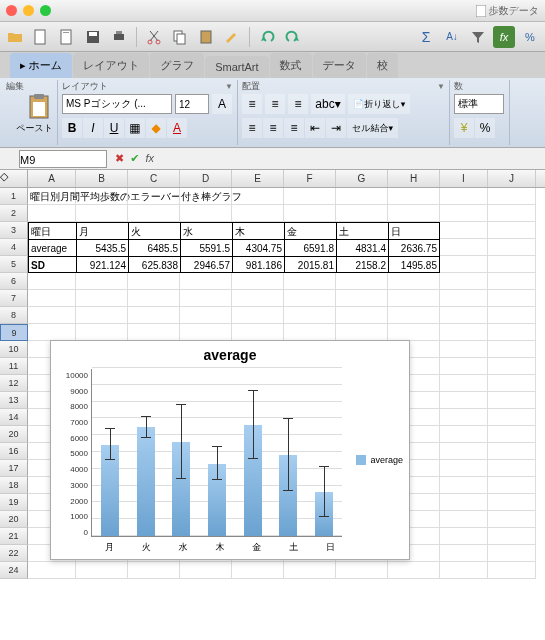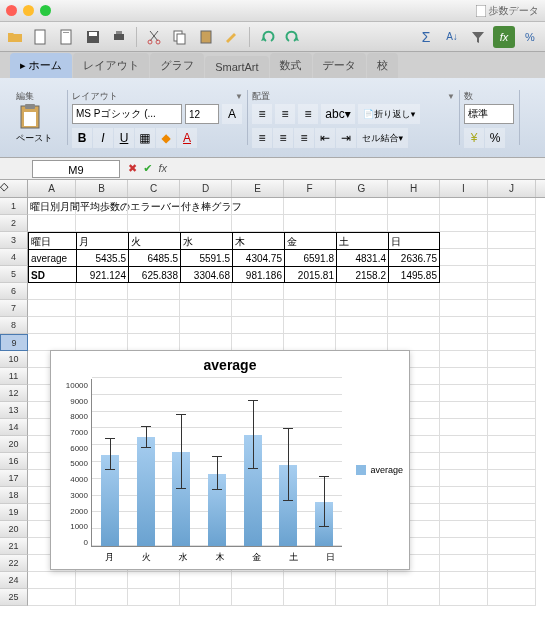--- a/index.html
+++ b/index.html
@@ -8,32 +8,32 @@
 .dots{display:flex;gap:6px}
 .dot{width:11px;height:11px;border-radius:50%}
 .title-doc{position:absolute;right:6px;font-size:10px;color:#666;display:flex;align-items:center;gap:3px}
 .toolbar{height:30px;background:linear-gradient(#f0f0f0,#d8d8d8);border-bottom:1px solid #aaa;display:flex;align-items:center;padding:0 4px;gap:4px}
 .tbtn{width:22px;height:22px;display:flex;align-items:center;justify-content:center;border-radius:3px}
 .tbtn svg{width:16px;height:16px}
 .sep{width:1px;height:20px;background:#bbb;margin:0 2px}
 .ribbon-tabs{height:26px;background:#d0d0d0;display:flex;align-items:flex-end;padding-left:10px;gap:1px}
 .rtab{padding:5px 10px;font-size:11px;background:#c9c9c9;border-radius:4px 4px 0 0;color:#444}
 .rtab.active{background:#b3c9e8;color:#000}
-.ribbon{height:80px;background:linear-gradient(#e3eaf3,#cdd8e6);border-bottom:1px solid #aaa;display:flex;padding:12px}
+.ribbon{height:70px;background:linear-gradient(#e3eaf3,#cdd8e6);border-bottom:1px solid #aaa;display:flex;padding:2px}
 .rgroup{display:flex;flex-direction:column;border-right:1px solid #b0bbcc;padding:0 4px;position:relative}
 .rgroup-label{font-size:9px;color:#555;text-align:left;position:absolute;top:0;left:4px}
 .rgroup-dd{font-size:8px;color:#777;position:absolute;top:2px;right:4px}
 .font-row{display:flex;gap:3px;align-items:center;margin-top:14px}
 .font-select{height:20px;background:#fff;border:1px solid #999;font-size:10px;padding:0 3px}
 .btn-row{display:flex;gap:1px;margin-top:4px}
 .fbtn{width:20px;height:20px;display:flex;align-items:center;justify-content:center;background:rgba(255,255,255,0.3);border:1px solid transparent;font-size:12px}
-.paste-block{display:flex;flex-direction:column;align-items:flex-start;gap:2px;margin-top:14px}
+.paste-block{display:flex;flex-direction:column;align-items:flex-end;gap:2px;margin-top:14px}
 .paste-icon{width:28px;height:26px}
 .cellref{height:22px;background:#f0f0f0;display:flex;align-items:center;border-bottom:1px solid #aaa}
-.cellname{width:88px;height:18px;background:#fff;border:1px solid #999;margin-left:32px;text-align:center;font-size:11px;line-height:18px}
+.cellname{width:88px;height:18px;background:#fff;border:1px solid #999;margin-left:19px;text-align:left;font-size:11px;line-height:18px}
 .fxicons{display:flex;gap:6px;margin-left:8px}
 .grid{background:#fff;position:relative;height:470px;overflow:hidden}
 .colheads{display:flex;height:18px;background:linear-gradient(#f8f8f8,#e0e0e0);border-bottom:1px solid #aaa}
 .rownum-head{width:28px;border-right:1px solid #aaa}
 .ch{border-right:1px solid #ccc;text-align:center;font-size:10px;line-height:18px;color:#333}
 .row{display:flex;height:17px}
 .rn{width:28px;background:linear-gradient(#f8f8f8,#e0e0e0);border-right:1px solid #aaa;border-bottom:1px solid #ccc;text-align:center;font-size:9px;line-height:17px;color:#333}
 .rn.sel{background:#b8ceea;border:1px solid #4a7ab0}
 .cell{border-right:1px solid #ddd;border-bottom:1px solid #ddd;font-size:10px;line-height:17px;padding:0 2px;overflow:hidden}
 .dcell{border:1px solid #000;border-right:none;border-bottom:none;font-size:10px;line-height:17px;padding:0 2px;background:#fff;text-align:right}
@@ -311,21 +311,21 @@
         <div class="dcell " style="width: 52px;">4831.4</div>
         <div class="dcell  rb" style="width: 52px;">2636.75</div>
         <div class="cell" style="width: 48px;"></div>
         <div class="cell" style="width: 48px;"></div>
       </div>
       <div class="row">
         <div class="rn">5</div>
         <div class="dcell l bb" style="width: 48px; font-weight: bold;">SD</div>
         <div class="dcell  bb" style="width: 52px;">921.124</div>
         <div class="dcell  bb" style="width: 52px;">625.838</div>
-        <div class="dcell  bb" style="width: 52px;">3304.68</div>
+        <div class="dcell  bb" style="width: 52px;">2946.57</div>
         <div class="dcell  bb" style="width: 52px;">981.186</div>
         <div class="dcell  bb" style="width: 52px;">2015.81</div>
         <div class="dcell  bb" style="width: 52px;">2158.2</div>
         <div class="dcell  rb bb" style="width: 52px;">1495.85</div>
         <div class="cell" style="width: 48px;"></div>
         <div class="cell" style="width: 48px;"></div>
       </div>
       <div class="row">
         <div class="rn">6</div>
         <div class="cell" style="width: 48px;"></div>
@@ -542,33 +542,20 @@
         <div class="cell" style="width: 52px;"></div>
         <div class="cell" style="width: 52px;"></div>
         <div class="cell" style="width: 52px;"></div>
         <div class="cell" style="width: 52px;"></div>
         <div class="cell" style="width: 52px;"></div>
         <div class="cell" style="width: 48px;"></div>
         <div class="cell" style="width: 48px;"></div>
       </div>
       <div class="row">
         <div class="rn">24</div>
-        <div class="cell" style="width: 48px;"></div>
-        <div class="cell" style="width: 52px;"></div>
-        <div class="cell" style="width: 52px;"></div>
-        <div class="cell" style="width: 52px;"></div>
-        <div class="cell" style="width: 52px;"></div>
-        <div class="cell" style="width: 52px;"></div>
-        <div class="cell" style="width: 52px;"></div>
-        <div class="cell" style="width: 52px;"></div>
-        <div class="cell" style="width: 48px;"></div>
-        <div class="cell" style="width: 48px;"></div>
-      </div>
-      <div class="row">
-        <div class="rn">25</div>
         <div class="cell" style="width: 48px;"></div>
         <div class="cell" style="width: 52px;"></div>
         <div class="cell" style="width: 52px;"></div>
         <div class="cell" style="width: 52px;"></div>
         <div class="cell" style="width: 52px;"></div>
         <div class="cell" style="width: 52px;"></div>
         <div class="cell" style="width: 52px;"></div>
         <div class="cell" style="width: 52px;"></div>
         <div class="cell" style="width: 48px;"></div>
         <div class="cell" style="width: 48px;"></div>

